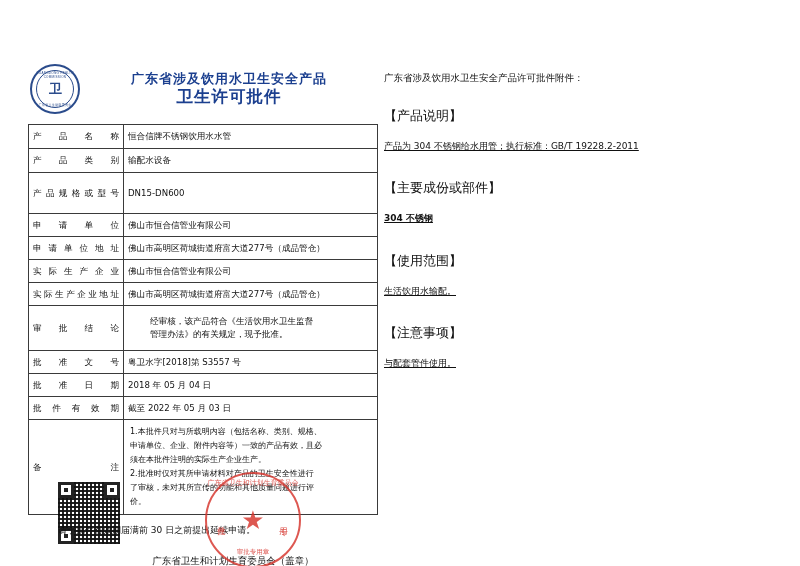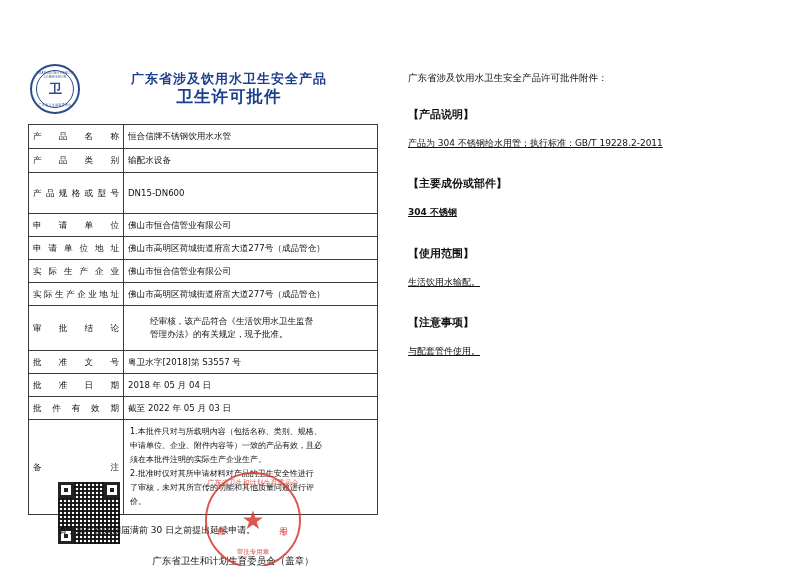--- a/index.html
+++ b/index.html
@@ -223,33 +223,33 @@
     font-size: 8.5px;
     font-family: "DejaVu Sans", sans-serif;
     writing-mode: vertical-rl;
   }
   .stamp .sleft { left: 9px; }
   .stamp .sright { right: 9px; }
 
   
   .right-col {
     position: absolute;
-    left: 408px;
+    left: 384px;
     top: 72px;
     width: 370px;
     font-family: "DejaVu Sans", sans-serif;
     color: #111;
   }
   .right-title {
     font-size: 9.5px;
     margin-bottom: 22px;
   }
   .sec-head {
-    font-size: 11px;
-    font-weight: bold;
+    font-size: 13px;
+    font-weight: normal;
     margin-bottom: 14px;
   }
   .sec-body {
     font-size: 9px;
     margin-bottom: 26px;
     line-height: 1.6;
     text-decoration: underline;
   }
   .sec-body.bold { font-weight: bold; }
 </style>

